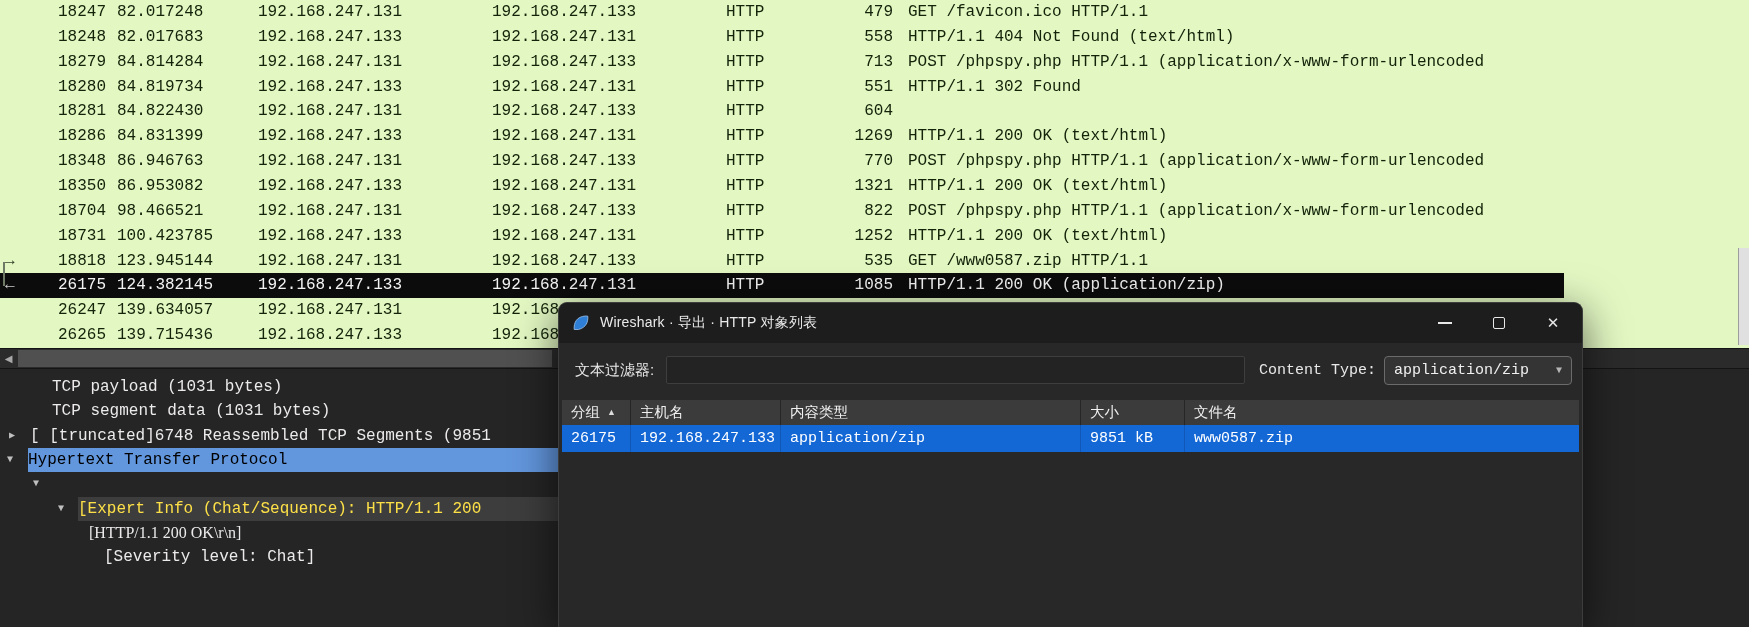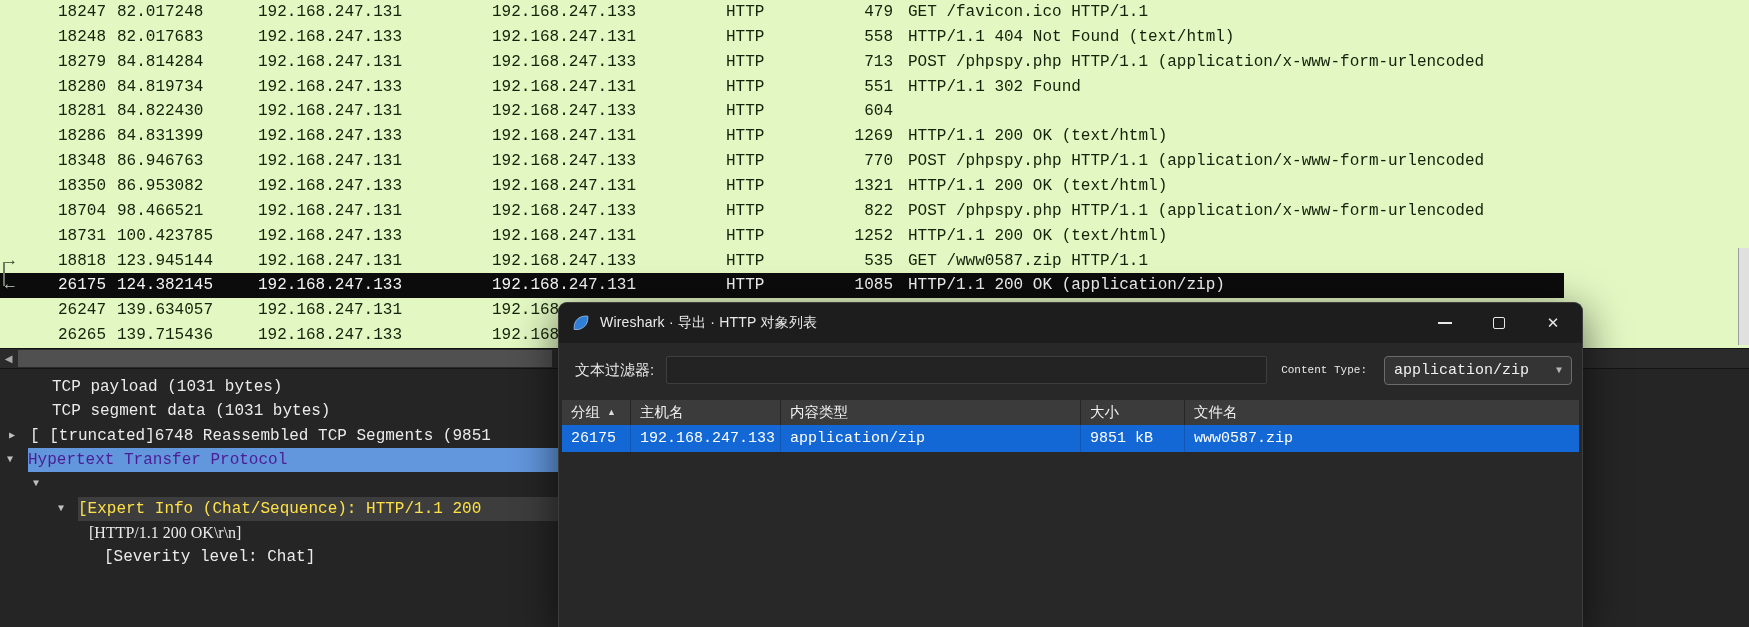--- a/index.html
+++ b/index.html
@@ -35,21 +35,21 @@
   .hscroll .larr { position:absolute; left:0; top:0; width:17px; height:100%; color:#a8a8a8;
                    font-size:10px; line-height:19px; text-align:center; font-family:"Liberation Sans",sans-serif; }
   .hscroll .thumb { position:absolute; left:18px; top:1px; width:534px; height:17px; background:#505050; }
 
   
   .details { position:absolute; left:0; top:370px; width:1749px; height:257px;
              background:#252526; color:#eceaea; font-size:16px; z-index:1; }
   .dline { position:absolute; left:0; width:1749px; height:24px; line-height:24px; white-space:nowrap; }
   .dline .caret { position:absolute; top:0; font-size:10px; color:#c0c0c0; }
   .dline .txt { position:absolute; top:0; height:24px; }
-  .dline .txt.hl-blue { background:#6296dd; color:#4c1d95; }
+  .dline .txt.hl-blue { background:#6296dd; color:#000000; }
   .dline .txt.hl-band { background:#3d3d3d; color:#fde047; }
 
   
   .dialog { position:absolute; left:558px; top:302px; width:1025px; height:326px;
             background:#282828; border:1px solid #3d3d3d; border-bottom:none;
             border-radius:9px 9px 0 0; box-shadow:0 10px 44px rgba(0,0,0,.6); z-index:10;
             font-family:"Liberation Sans", sans-serif; }
   .titlebar { position:relative; height:40px; background:#1d1d1d; border-radius:8px 8px 0 0;
               display:flex; align-items:center; padding-left:12px; }
   .ws-icon { width:20px; height:20px; margin-right:9px; flex:0 0 auto; }
@@ -59,21 +59,21 @@
   .gl-min { width:14px; height:2px; background:#e8e8e8; }
   .gl-max { width:12px; height:12px; border:1.5px solid #e8e8e8; border-radius:2px; }
   .gl-close { color:#e8e8e8; font-size:15px; font-family:"Liberation Sans",sans-serif; }
 
   .filterrow { position:absolute; left:0; top:40px; width:100%; height:54px;
                display:flex; align-items:center; padding:0 10px 0 16px; }
   .flt-label { color:#e8e8e8; font-size:15px; flex:0 0 auto; }
   .flt-input { flex:1 1 auto; height:28px; margin:0 14px 0 12px; background:#232323;
                border:1px solid #3e3e3e; border-radius:2px; color:#ddd; outline:none;
                font-family:"Liberation Mono",monospace; font-size:14px; padding:0 6px; }
-  .ct-label { color:#e8e8e8; font-size:11px; font-family:"Liberation Mono",monospace; flex:0 0 auto; margin-right:17px; }
+  .ct-label { color:#e8e8e8; font-size:15px; font-family:"Liberation Mono",monospace; flex:0 0 auto; margin-right:8px; }
   .dropdown { flex:0 0 auto; width:188px; height:29px; background:#343434; border:1px solid #6b6b6b;
               border-radius:4px; display:flex; align-items:center; padding:0 9px; color:#f0f0f0;
               font-family:"Liberation Mono",monospace; font-size:15px; }
   .dd-caret { margin-left:auto; font-size:10px; color:#b5b5b5; }
 
   .otable { position:absolute; left:3px; right:3px; top:97px; }
   .ohead { display:flex; height:25px; background:#3b3b3b; color:#f0f0f0; font-size:14.5px; }
   .ohead .hcell { line-height:25px; padding-left:9px; border-right:1px solid #262626;
                   display:flex; align-items:center; }
   .sort-arrow { font-size:9px; color:#dcdcdc; margin-left:7px; }

